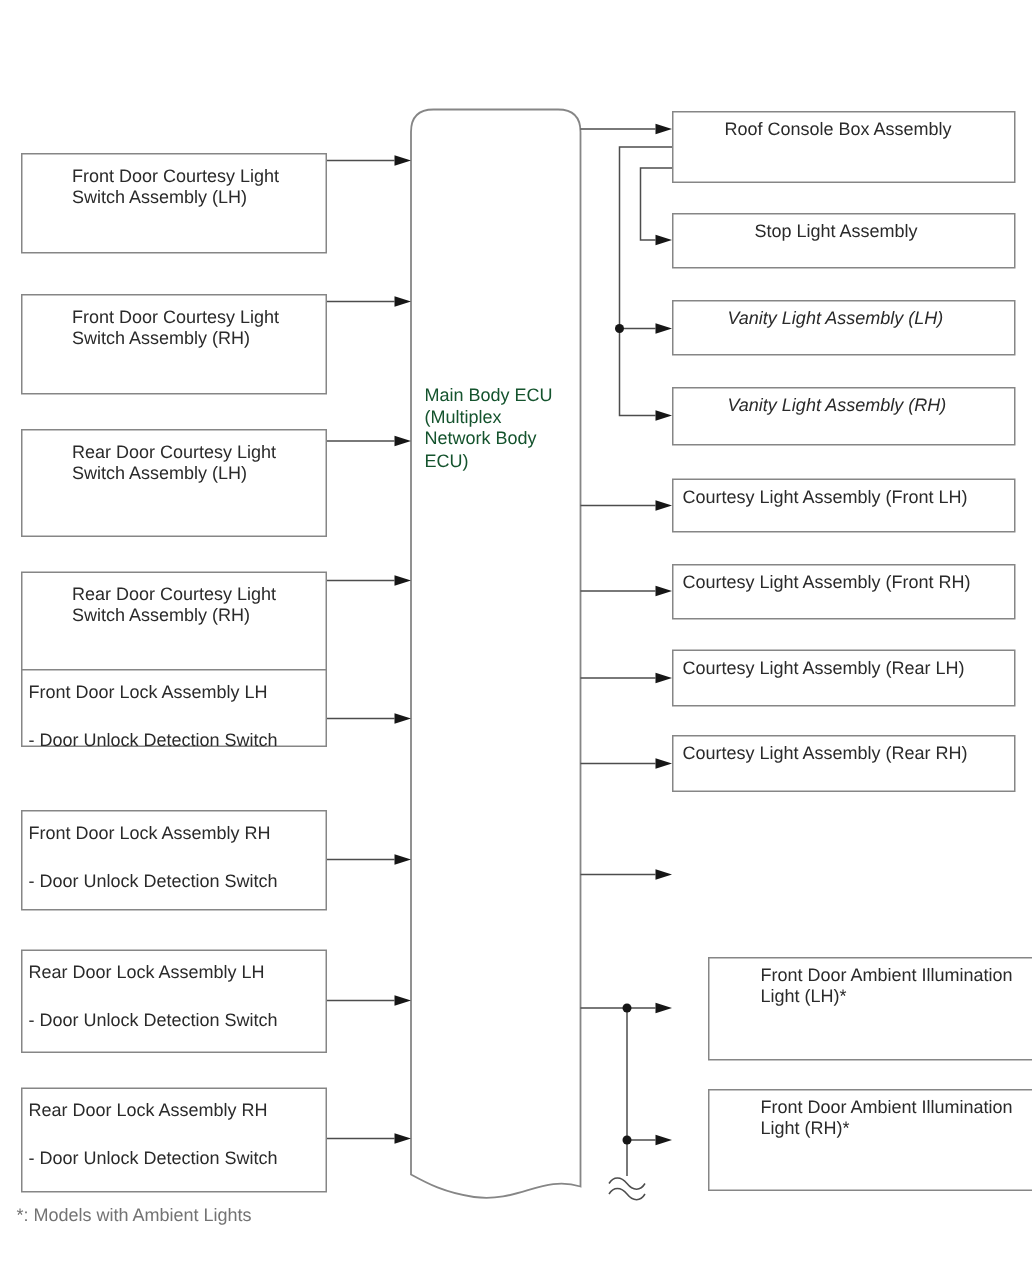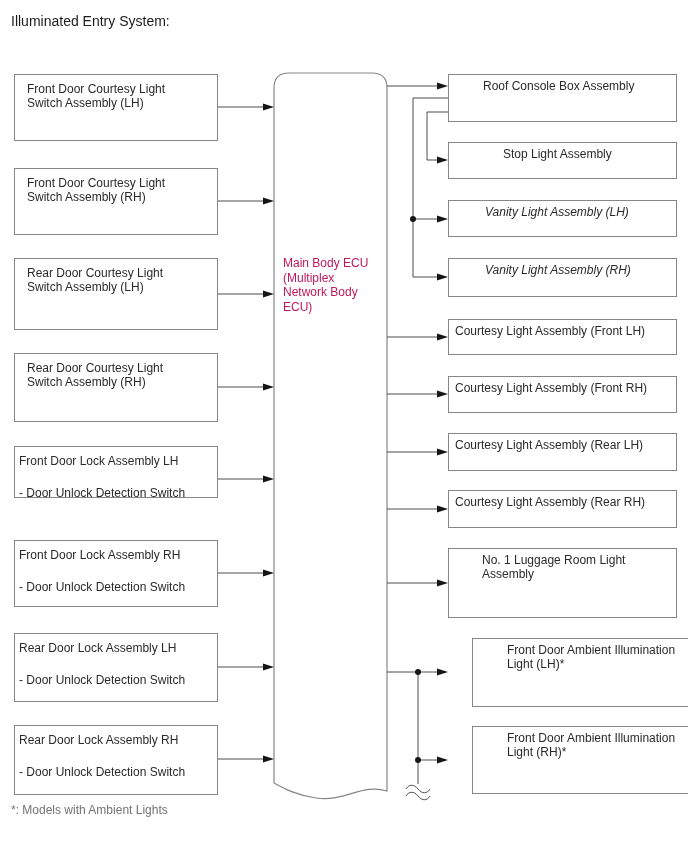--- a/index.html
+++ b/index.html
@@ -13,41 +13,40 @@
     position:absolute;border:1px solid #868686;background:#ffffff;
     box-sizing:border-box;font-size:12px;line-height:14px;color:#2a2a2a;
   }
   .left-box{left:14px;width:204px;padding-top:7px;}
   .right-box{left:448px;width:229px;padding-top:4px;}
   .lbl{white-space:pre-line;display:block;}
   .box-sub{display:block;margin-top:18px;}
   .pl4{padding-left:4px;padding-right:3px;}
   .pl6{padding-left:6px;padding-right:3px;}
   .pl17{padding-left:34px;padding-right:4px;margin-left:24px;}
-  .pl19{padding-left:12px;padding-right:4px;}
+  .pl19{padding-left:33px;padding-right:4px;margin-top:28px;}
   .pl33{padding-left:33px;padding-right:4px;}
   .pl34{padding-left:34px;padding-right:4px;}
   .pl36{padding-left:36px;padding-right:4px;font-style:italic;}
   .pl54{padding-left:54px;padding-right:4px;}
   .ecu-label{
     position:absolute;left:283px;top:256px;width:100px;
-    font-size:12px;line-height:14.5px;color:#be185d;white-space:pre-line;
+    font-size:12px;line-height:14.5px;color:#14532d;white-space:pre-line;
   }
   svg.wires{position:absolute;left:0;top:0;pointer-events:none;}
   .wire{stroke:#4d4d4d;stroke-width:1;fill:none;}
   .outline{stroke:#868686;stroke-width:1.2;fill:#ffffff;}
   .head{fill:#161616;stroke:none;}
   .dot{fill:#161616;stroke:none;}
 </style>
 </head>
 <body>
 
 <div class="page">
 
-  <div class="title">Illuminated Entry System:</div>
 
   <svg class="wires" width="688" height="852" viewBox="0 0 688 852">
 
     <path class="outline" d="M274 783 V88 Q274 73 289 73 H372 Q387 73 387 88 V791
              C362 783 346 802 316 798 C296 795 285 789 274 783 Z"></path>
 
     <path class="wire" d="M217 107 H263"></path>
       <polygon class="head" points="274,107 263,103.5 263,110.5"></polygon>
     <path class="wire" d="M217 201 H263"></path>
       <polygon class="head" points="274,201 263,197.5 263,204.5"></polygon>
@@ -157,24 +156,20 @@
     </div>
   <div class="box right-box pl6" style="top:376px;height:37px">
       <span class="lbl">Courtesy Light Assembly (Front RH)</span>
     </div>
   <div class="box right-box pl6" style="top:433px;height:38px">
       <span class="lbl">Courtesy Light Assembly (Rear LH)</span>
     </div>
   <div class="box right-box pl6" style="top:490px;height:38px">
       <span class="lbl">Courtesy Light Assembly (Rear RH)</span>
     </div>
-  <div class="box right-box pl33" style="top:548px;height:70px">
-      <span class="lbl">No. 1 Luggage Room Light
-Assembly</span>
-    </div>
   <div class="box right-box pl17" style="top:638px;height:69px">
       <span class="lbl">Front Door Ambient Illumination
 Light (LH)*</span>
     </div>
   <div class="box right-box pl17" style="top:726px;height:68px">
       <span class="lbl">Front Door Ambient Illumination
 Light (RH)*</span>
     </div>
 
   <div class="footnote">*: Models with Ambient Lights</div>

